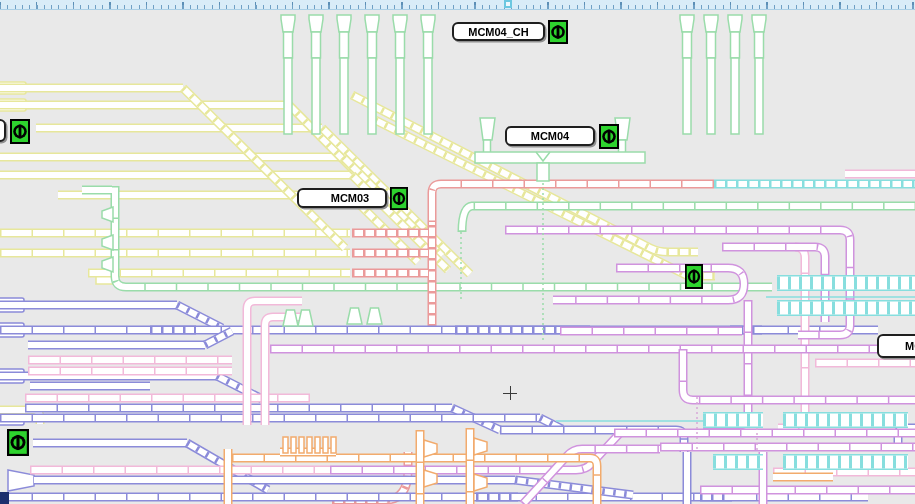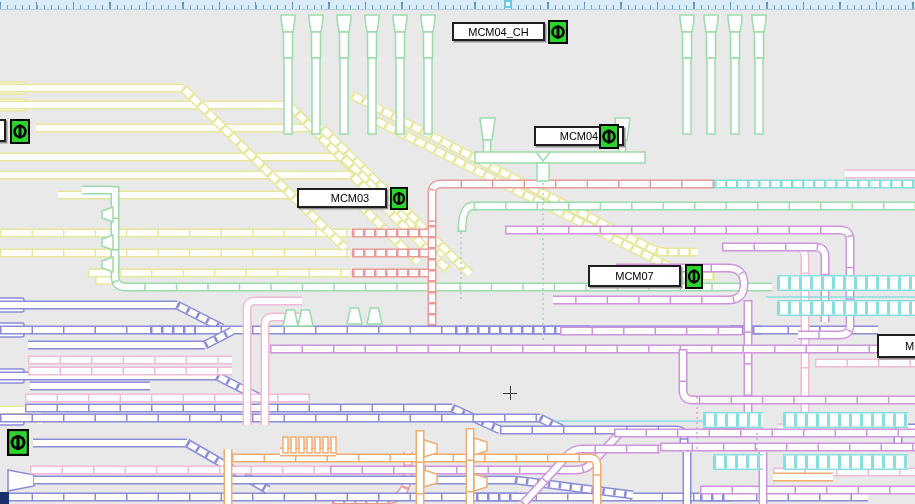--- a/index.html
+++ b/index.html
@@ -14,23 +14,23 @@
            repeating-linear-gradient(90deg,#6f9fc4 0 1px,transparent 1px 7.3px),
            repeating-linear-gradient(90deg,#5d8fb6 0 1px,transparent 1px 36.5px);
          background-size:100% 4px,100% 7px;
          background-position:left bottom,left bottom;
          background-repeat:repeat-x,repeat-x;
          border-bottom:1px solid #aacfe6;}
   #ruler-marker{position:absolute;left:504px;top:0;width:8px;height:8px;
          background:#eef8fd;border:2px solid #6cc7e0;box-sizing:border-box;}
   
   .station{position:absolute;display:flex;align-items:center;justify-content:center;
-         background:#fff;border:2px solid #1f1f1f;border-radius:0;
+         background:#fff;border:2px solid #1f1f1f;border-radius:6px;
          box-shadow:1.5px 1.5px 0 #909090;
-         font-size:11px;font-weight:normal;color:#000;box-sizing:border-box;
+         font-size:11px;font-weight:bold;color:#000;box-sizing:border-box;
          white-space:nowrap;}
   .indicator{position:absolute;}
   .indicator svg{display:block;width:100%;height:100%;}
   #navy-endpoint{position:absolute;left:0;top:492px;width:9px;height:12px;background:#1c2f6e;}
   #crosshair{position:absolute;left:498px;top:381px;width:24px;height:24px;pointer-events:none;}
   #crosshair:before,#crosshair:after{content:"";position:absolute;background:#3a3a3a;}
   #crosshair:before{left:5px;top:11.5px;width:14px;height:1.5px;}
   #crosshair:after{left:11.5px;top:5px;width:1.5px;height:14px;}
 </style>
 </head>
@@ -400,23 +400,22 @@
         <rect x="323" y="437" width="5" height="16"></rect>
         <rect x="331" y="437" width="5" height="16"></rect>
       </g>
     </svg>
 
 <div id="ruler">
   <div id="ruler-marker"></div>
 </div>
 
 <div class="station" style="left:452px;top:22px;width:93px;height:19px;">MCM04_CH</div>
-<div class="station" style="left:505px;top:126px;width:90px;height:20px;margin-left:29px;">MCM04</div>
+<div class="station" style="left:505px;top:126px;width:90px;height:20px;">MCM04</div>
 <div class="station" style="left:297px;top:188px;width:90px;height:20px;padding-left:16px;">MCM03</div>
-<div class="station" style="left:588px;top:265px;width:93px;height:22px;">MCM07</div>
 <div class="station" style="left:877px;top:334px;width:84px;height:24px;justify-content:flex-start;padding-left:26px;">MC</div>
 <div class="station" style="left:-26px;top:119px;width:32px;height:23px;"></div>
 
 <div id="navy-endpoint"></div>
 <div id="crosshair"></div>
 
 <div class="indicator" style="left: 548px; top: 20px; width: 20px; height: 24px;">
       <svg viewBox="0 0 20 25" preserveAspectRatio="none">
        <rect x="1" y="1" width="18" height="23" fill="#2ed32e" stroke="#000" stroke-width="2"></rect>
        <circle cx="10" cy="12.5" r="6.8" fill="#000"></circle>

